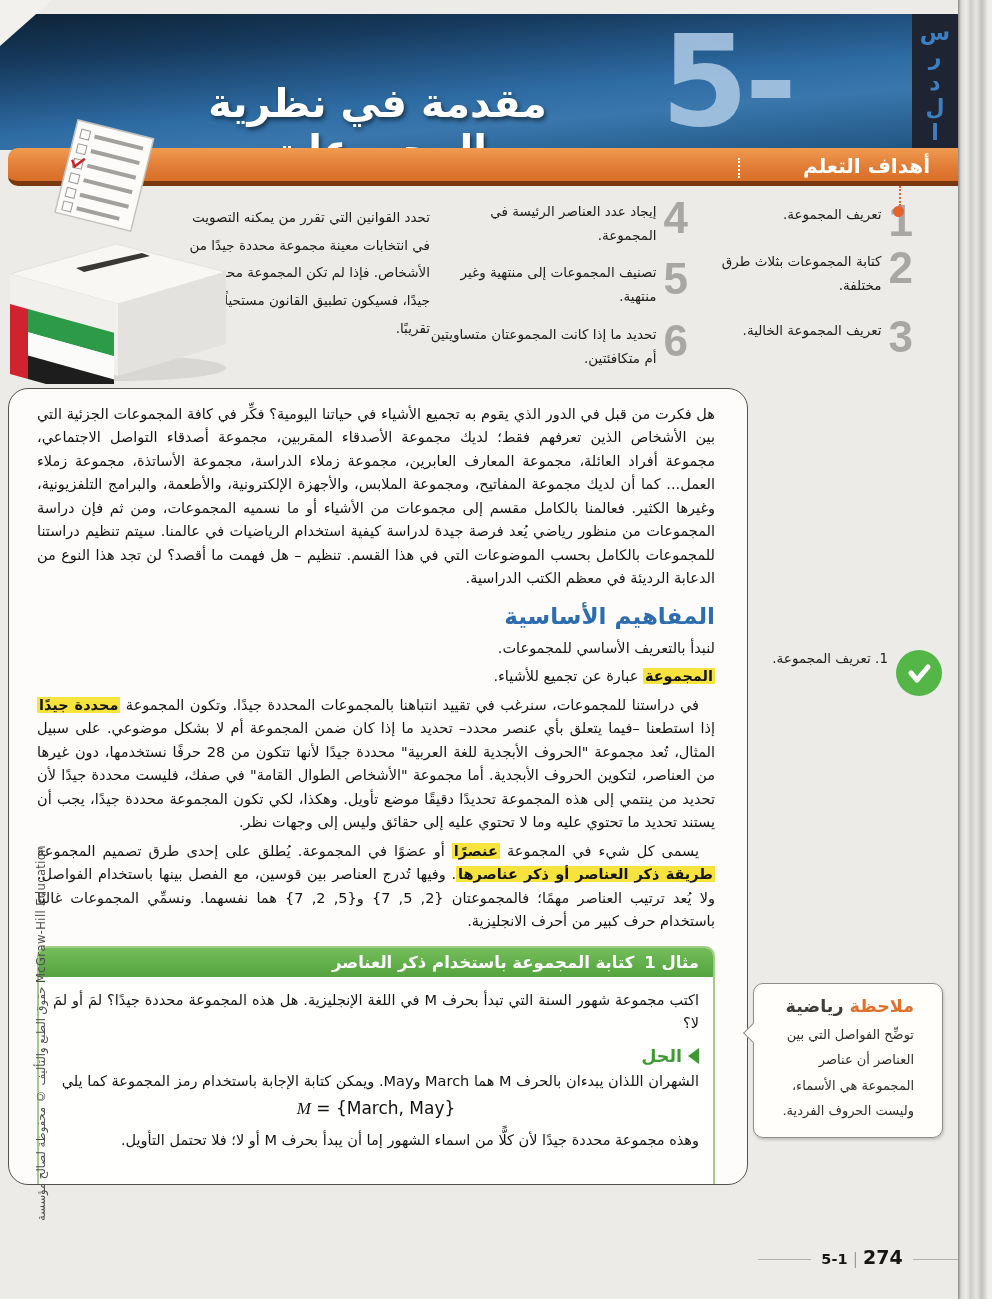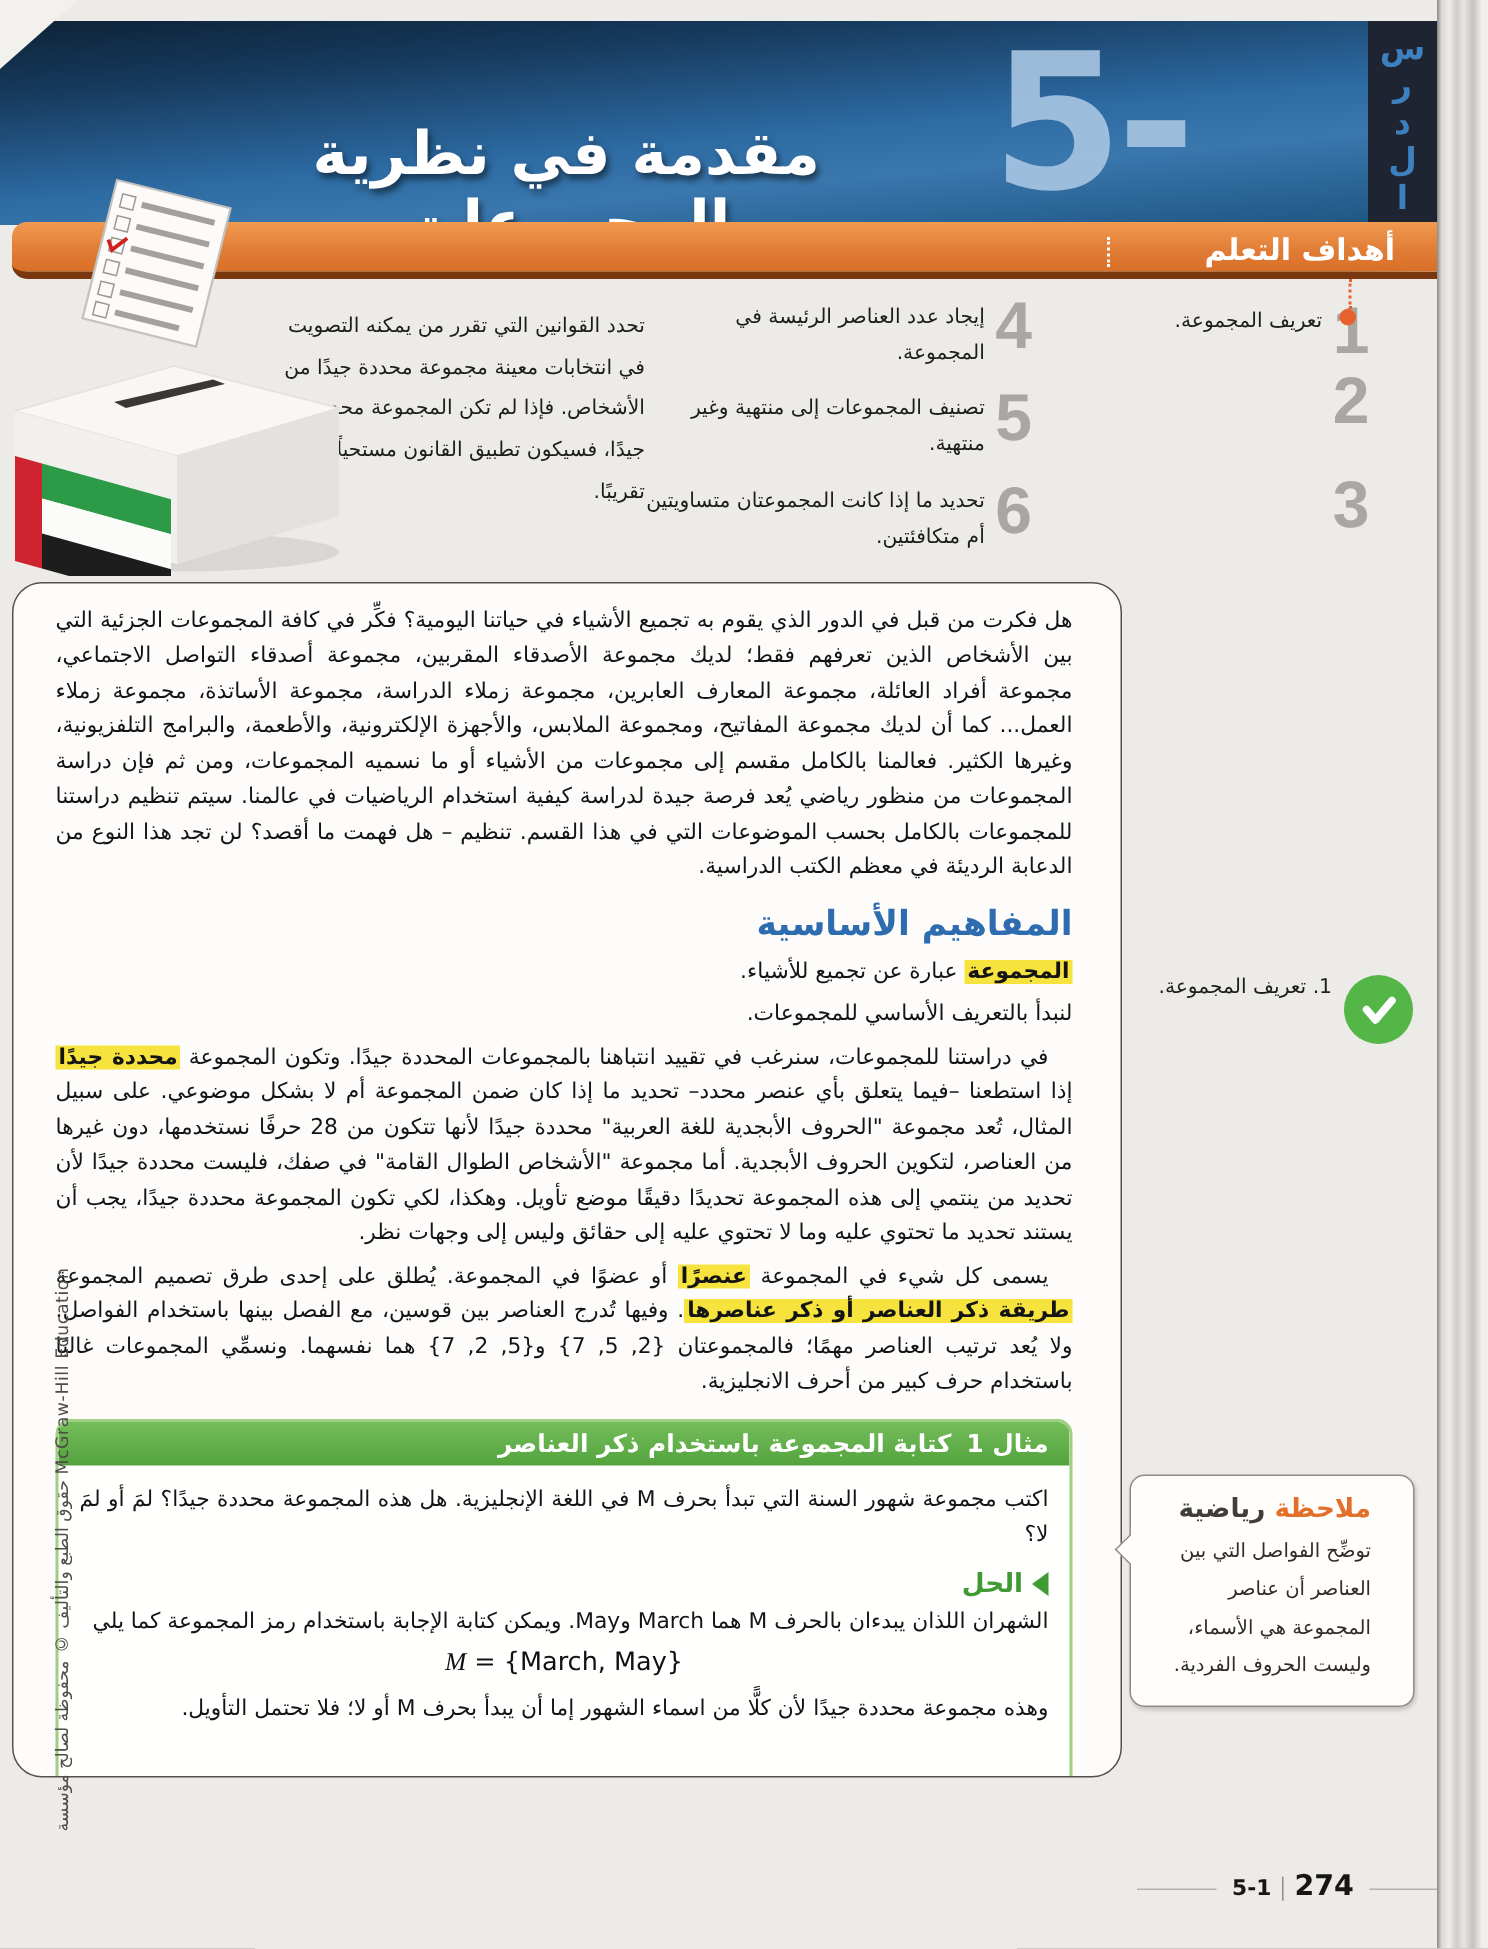--- a/index.html
+++ b/index.html
@@ -133,23 +133,25 @@
   </div>
   <div class="obj-dot-trail"></div>
   <div class="obj-bullet"></div>
 
   <div class="obj-item" style="left:695px; top:200px; width:218px;">
     <span class="obj-num">1</span>
     <span class="obj-text">تعريف المجموعة.</span>
   </div>
   <div class="obj-item" style="left:695px; top:247px; width:218px;">
     <span class="obj-num">2</span>
+    <span class="obj-text">كتابة المجموعات بثلاث طرق مختلفة.</span>
   </div>
   <div class="obj-item" style="left:695px; top:316px; width:218px;">
     <span class="obj-num">3</span>
+    <span class="obj-text">تعريف المجموعة الخالية.</span>
   </div>
   <div class="obj-item" style="left:428px; top:197px; width:260px;">
     <span class="obj-num">4</span>
     <span class="obj-text">إيجاد عدد العناصر الرئيسة في المجموعة.</span>
   </div>
   <div class="obj-item" style="left:428px; top:258px; width:260px;">
     <span class="obj-num">5</span>
     <span class="obj-text">تصنيف المجموعات إلى منتهية وغير منتهية.</span>
   </div>
   <div class="obj-item" style="left:428px; top:320px; width:260px;">
@@ -197,23 +199,23 @@
         <rect x="18" y="49.3" width="86" height="23.3" fill="#fbfbf9"></rect>
         <rect x="18" y="72.6" width="86" height="23.4" fill="#1d1d1d"></rect>
       </g>
     </svg>
   </div>
 
   <div class="panel">
     <p>هل فكرت من قبل في الدور الذي يقوم به تجميع الأشياء في حياتنا اليومية؟ فكِّر في كافة المجموعات الجزئية التي بين الأشخاص الذين تعرفهم فقط؛ لديك مجموعة الأصدقاء المقربين، مجموعة أصدقاء التواصل الاجتماعي، مجموعة أفراد العائلة، مجموعة المعارف العابرين، مجموعة زملاء الدراسة، مجموعة الأساتذة، مجموعة زملاء العمل... كما أن لديك مجموعة المفاتيح، ومجموعة الملابس، والأجهزة الإلكترونية، والأطعمة، والبرامج التلفزيونية، وغيرها الكثير. فعالمنا بالكامل مقسم إلى مجموعات من الأشياء أو ما نسميه المجموعات، ومن ثم فإن دراسة المجموعات من منظور رياضي يُعد فرصة جيدة لدراسة كيفية استخدام الرياضيات في عالمنا. سيتم تنظيم دراستنا للمجموعات بالكامل بحسب الموضوعات التي في هذا القسم. تنظيم – هل فهمت ما أقصد؟ لن تجد هذا النوع من الدعابة الرديئة في معظم الكتب الدراسية.</p>
 
     <div class="concepts-h">المفاهيم الأساسية</div>
+    <p>لنبدأ بالتعريف الأساسي للمجموعات.</p>
+
     <p><span class="hl">المجموعة</span><span> عبارة عن تجميع للأشياء.</span></p>
-
-    <p>لنبدأ بالتعريف الأساسي للمجموعات.</p>
 
     <p class="p-indent"><span>في دراستنا للمجموعات، سنرغب في تقييد انتباهنا بالمجموعات المحددة جيدًا. وتكون المجموعة </span><span class="hl">محددة جيدًا</span><span> إذا استطعنا –فيما يتعلق بأي عنصر محدد– تحديد ما إذا كان ضمن المجموعة أم لا بشكل موضوعي. على سبيل المثال، تُعد مجموعة "الحروف الأبجدية للغة العربية" محددة جيدًا لأنها تتكون من 28 حرفًا نستخدمها، دون غيرها من العناصر، لتكوين الحروف الأبجدية. أما مجموعة "الأشخاص الطوال القامة" في صفك، فليست محددة جيدًا لأن تحديد من ينتمي إلى هذه المجموعة تحديدًا دقيقًا موضع تأويل. وهكذا، لكي تكون المجموعة محددة جيدًا، يجب أن يستند تحديد ما تحتوي عليه وما لا تحتوي عليه إلى حقائق وليس إلى وجهات نظر.</span></p>
 
     <p class="p-indent"><span>يسمى كل شيء في المجموعة </span><span class="hl">عنصرًا</span><span> أو عضوًا في المجموعة. يُطلق على إحدى طرق تصميم المجموعة </span><span class="hl">طريقة ذكر العناصر أو ذكر عناصرها</span><span>. وفيها تُدرج العناصر بين قوسين، مع الفصل بينها باستخدام الفواصل. ولا يُعد ترتيب العناصر مهمًا؛ فالمجموعتان {2, 5, 7} و{5, 2, 7} هما نفسهما. ونسمِّي المجموعات غالبًا باستخدام حرف كبير من أحرف الانجليزية.</span></p>
 
     <div class="example">
       <div class="example-head">
         <span>مثال 1</span>
         <span>كتابة المجموعة باستخدام ذكر العناصر</span>
       </div>

